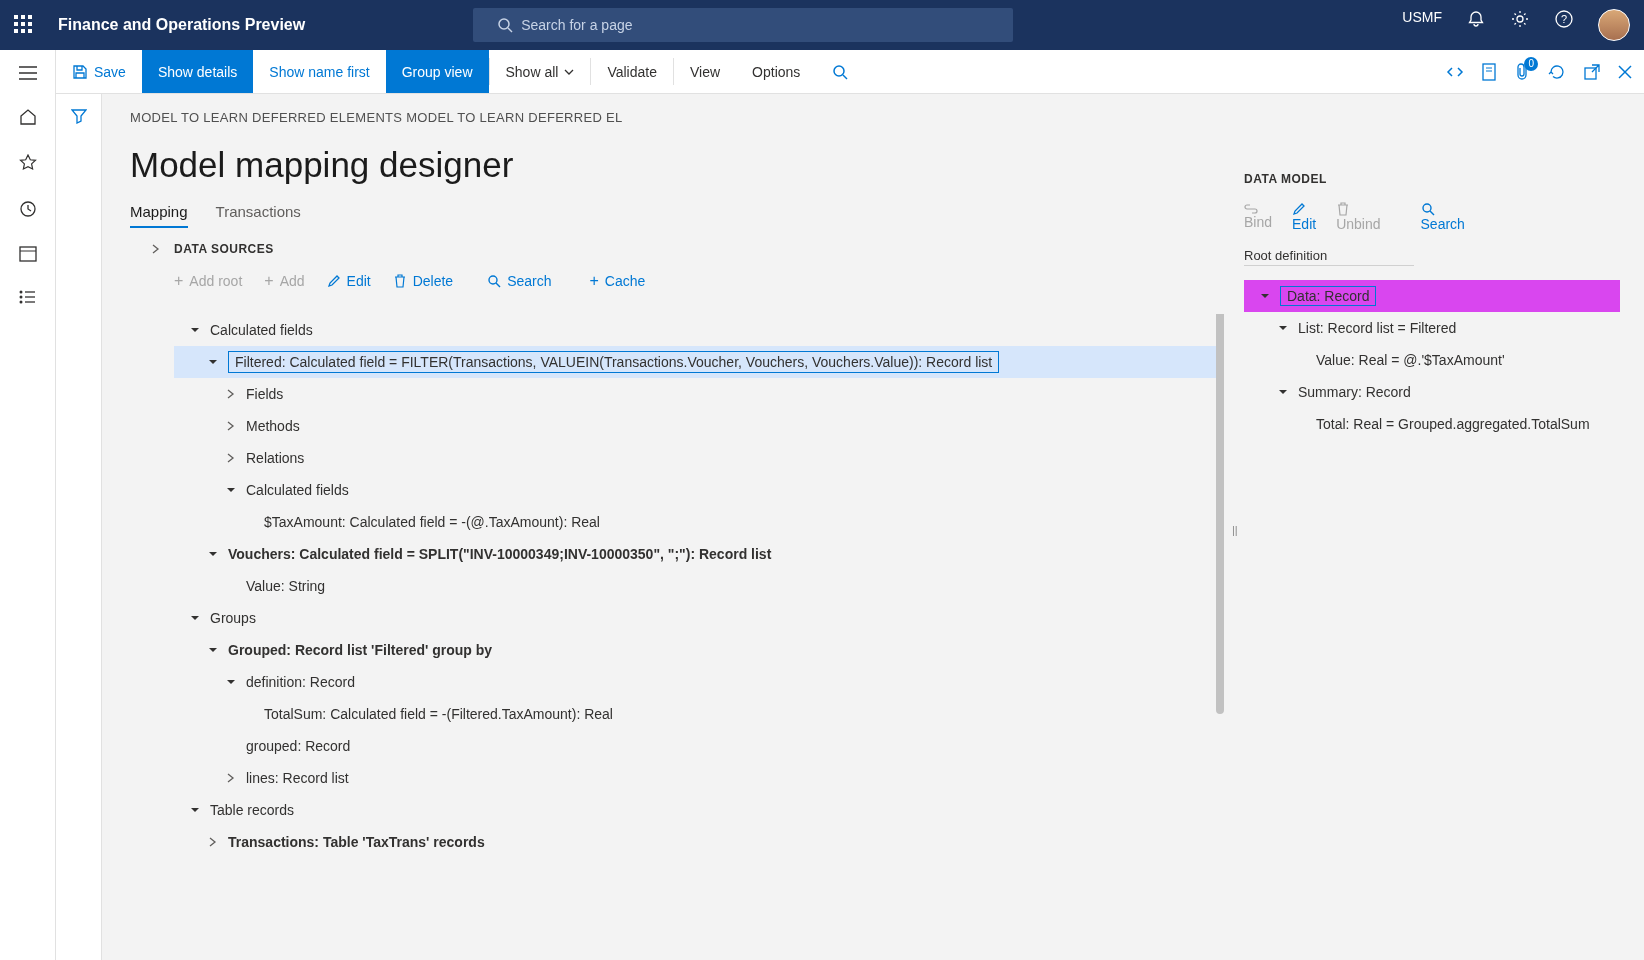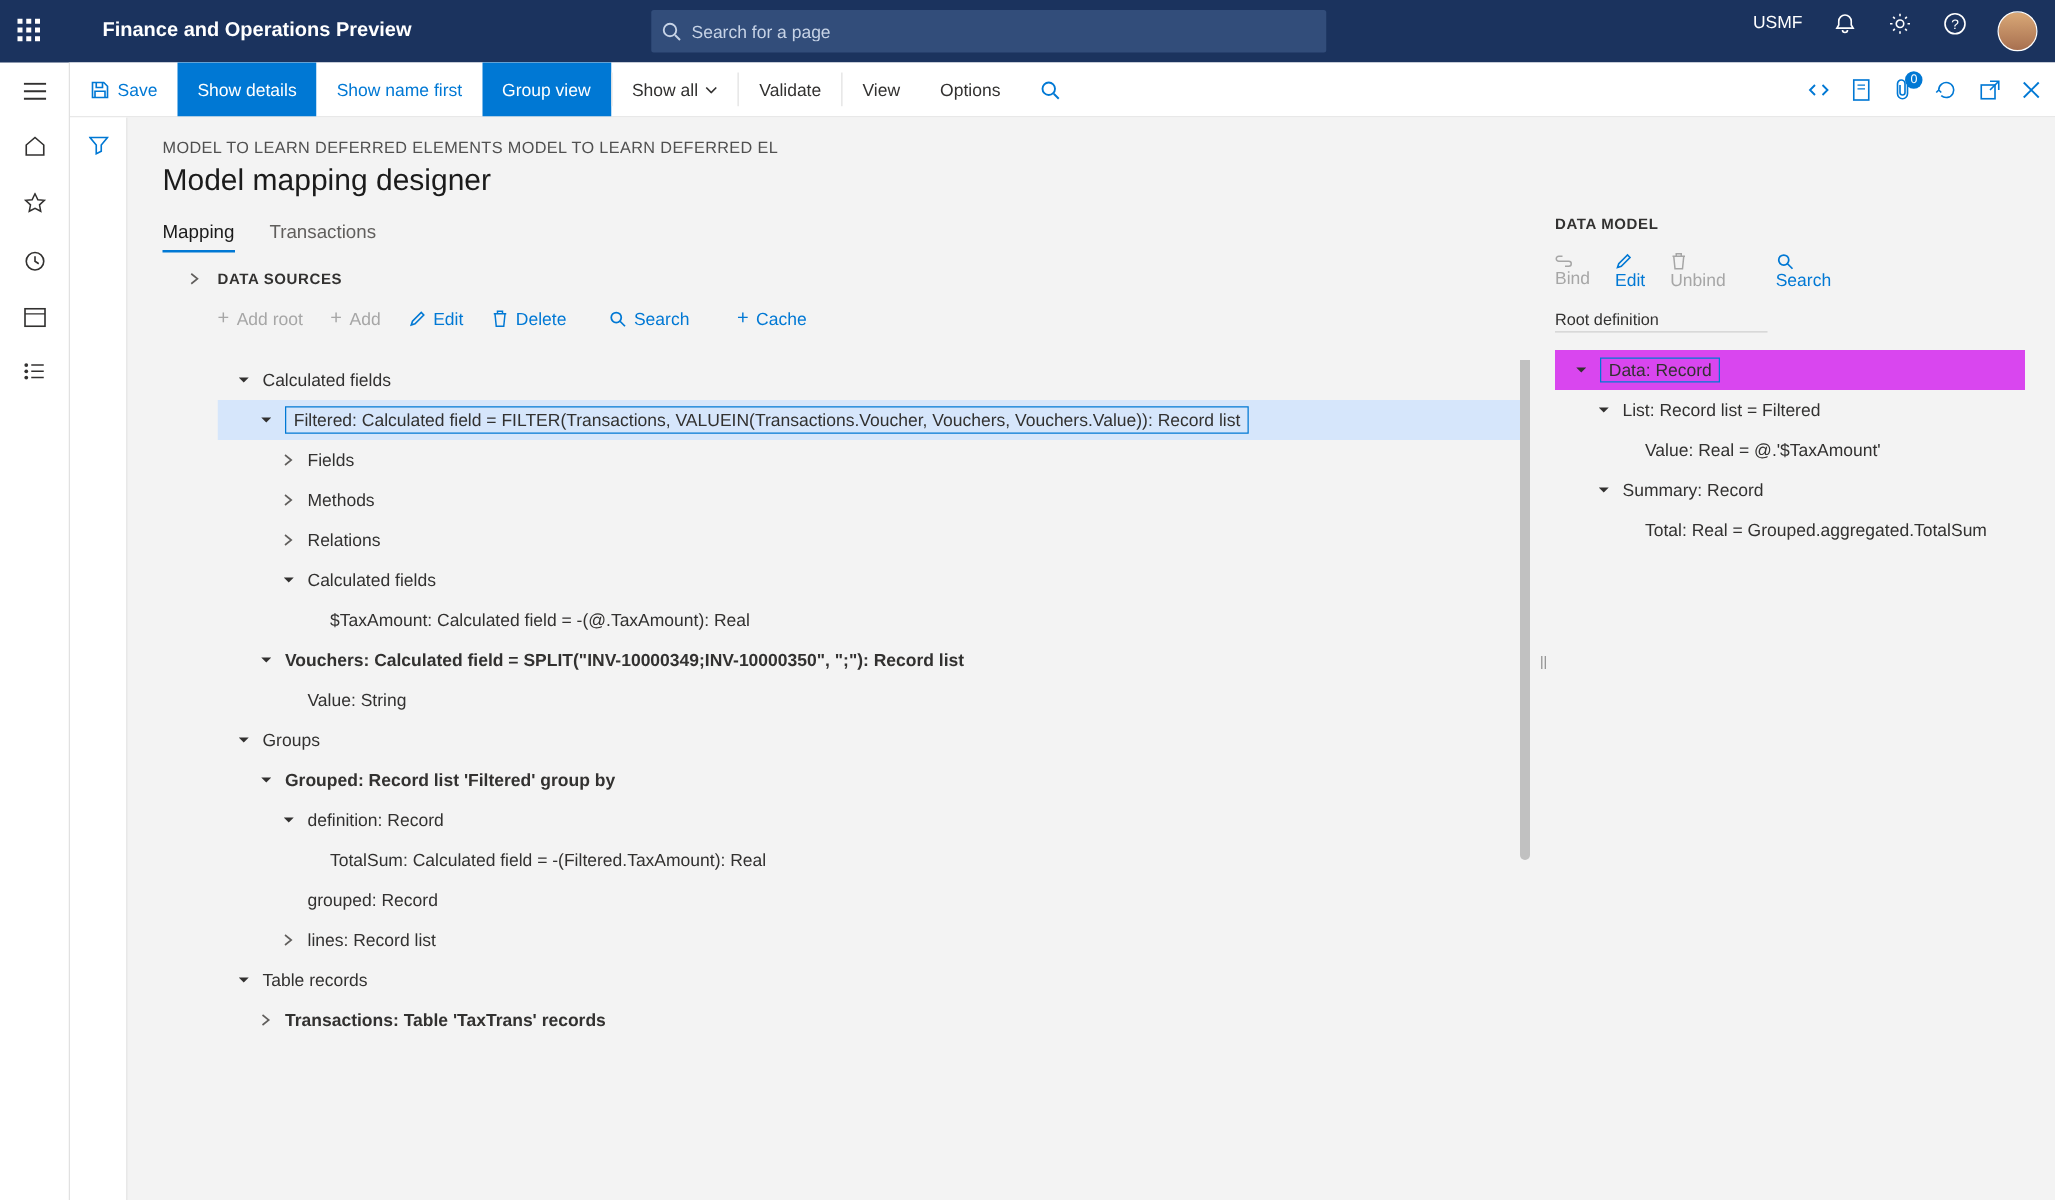--- a/index.html
+++ b/index.html
@@ -1,22 +1,22 @@
 <!DOCTYPE html>
 <html><head>
 <meta charset="utf-8">
 <style>
 *{box-sizing:border-box;margin:0;padding:0;font-family:"Segoe UI",Arial,sans-serif}
 body{background:#fff;color:#323130;font-size:14px;overflow:hidden}
 .app{width:1644px;height:960px;display:flex;flex-direction:column}
-.topbar{height:50px;background:#1b335e;color:#fff;display:flex;align-items:center;padding:0 14px;gap:32px}
+.topbar{height:50px;background:#1b335e;color:#fff;display:flex;align-items:center;padding:0 14px;gap:8px}
 .waffle{width:20px;height:20px;display:grid;grid-template-columns:repeat(3,4px);grid-template-rows:repeat(3,4px);gap:3px}
 .waffle span{background:#fff}
 .app-title{font-size:16px;font-weight:600;margin-left:16px}
-.top-search{flex:0 0 540px;margin-left:160px;height:34px;background:#324d7a;border-radius:2px;display:flex;align-items:center;padding:0 8px;color:#c7d3e6}
+.top-search{flex:0 0 540px;margin-left:160px;height:34px;background:#324d7a;border-radius:2px;display:flex;align-items:center;padding:0 24px;color:#c7d3e6}
 .top-search input{background:transparent;border:none;color:#fff;margin-left:8px;font-size:14px;flex:1;outline:none}
 .top-search input::placeholder{color:#c7d3e6}
 .top-right{margin-left:auto;display:flex;align-items:flex-start;gap:24px;color:#fff}
 .top-right .ico{width:20px;height:20px;display:flex;align-items:center;justify-content:center;cursor:pointer}
 .avatar{width:32px;height:32px;border-radius:50%;background:linear-gradient(#d9a877,#a87050);border:1px solid #fff}
 .cmdbar-wrap{display:flex;min-height:0;flex:1}
 .leftrail{width:56px;border-right:1px solid #e1e1e1;display:flex;flex-direction:column;align-items:center;padding-top:16px;gap:28px;color:#323130}
 .leftrail .ico{cursor:pointer}
 .main{flex:1;display:flex;flex-direction:column;min-width:0}
 .cmdbar{height:44px;border-bottom:1px solid #e1e1e1;display:flex;align-items:stretch;background:#fff}
@@ -27,21 +27,21 @@
 .cmd.plain{color:#323130}
 .sep{width:1px;background:#e1e1e1;margin:8px 0}
 .cmd-right{margin-left:auto;display:flex;align-items:center;padding-right:12px;gap:18px;color:#0078d4}
 .cmd-right .ico{cursor:pointer;position:relative}
 .badge{position:absolute;top:-6px;right:-8px;background:#0078d4;color:#fff;border-radius:8px;font-size:10px;padding:0 4px;line-height:14px}
 .content{flex:1;display:flex;min-height:0;background:#f3f3f3}
 .filtercol{width:46px;border-right:1px solid #e1e1e1;background:#fff;display:flex;justify-content:center;padding-top:14px;color:#0078d4}
 .page{flex:1;display:flex;min-width:0}
 .center{flex:1;padding:16px 8px 0 28px;min-width:0;display:flex;flex-direction:column}
 .crumb{font-size:13px;color:#505050;letter-spacing:.3px}
-.page-title{font-size:24px;font-weight:400;margin-top:6px;color:#1b1b1b}
+.page-title{font-size:35px;font-weight:400;margin-top:20px;color:#1b1b1b}
 .tabs{display:flex;gap:28px;margin-top:18px;font-size:15px;padding-bottom:4px}
 .tab{cursor:pointer;color:#605e5c}
 .tab.active{color:#1b1b1b;border-bottom:2px solid #0078d4;padding-bottom:6px}
 .ds-wrap{display:flex;margin-top:6px;flex:1;min-height:0}
 .expand-col{width:30px;display:flex;justify-content:flex-end;padding-top:6px;color:#605e5c}
 .ds-main{flex:1;padding:4px 0 0 14px;display:flex;flex-direction:column;min-height:0}
 .ds-title{font-size:12px;font-weight:700;letter-spacing:.5px;color:#323130}
 .ds-toolbar{display:flex;gap:22px;margin-top:16px;align-items:center;font-size:14px}
 .ds-toolbar .titem{display:flex;align-items:center;gap:6px;cursor:pointer}
 .disabled{color:#a6a6a6}

